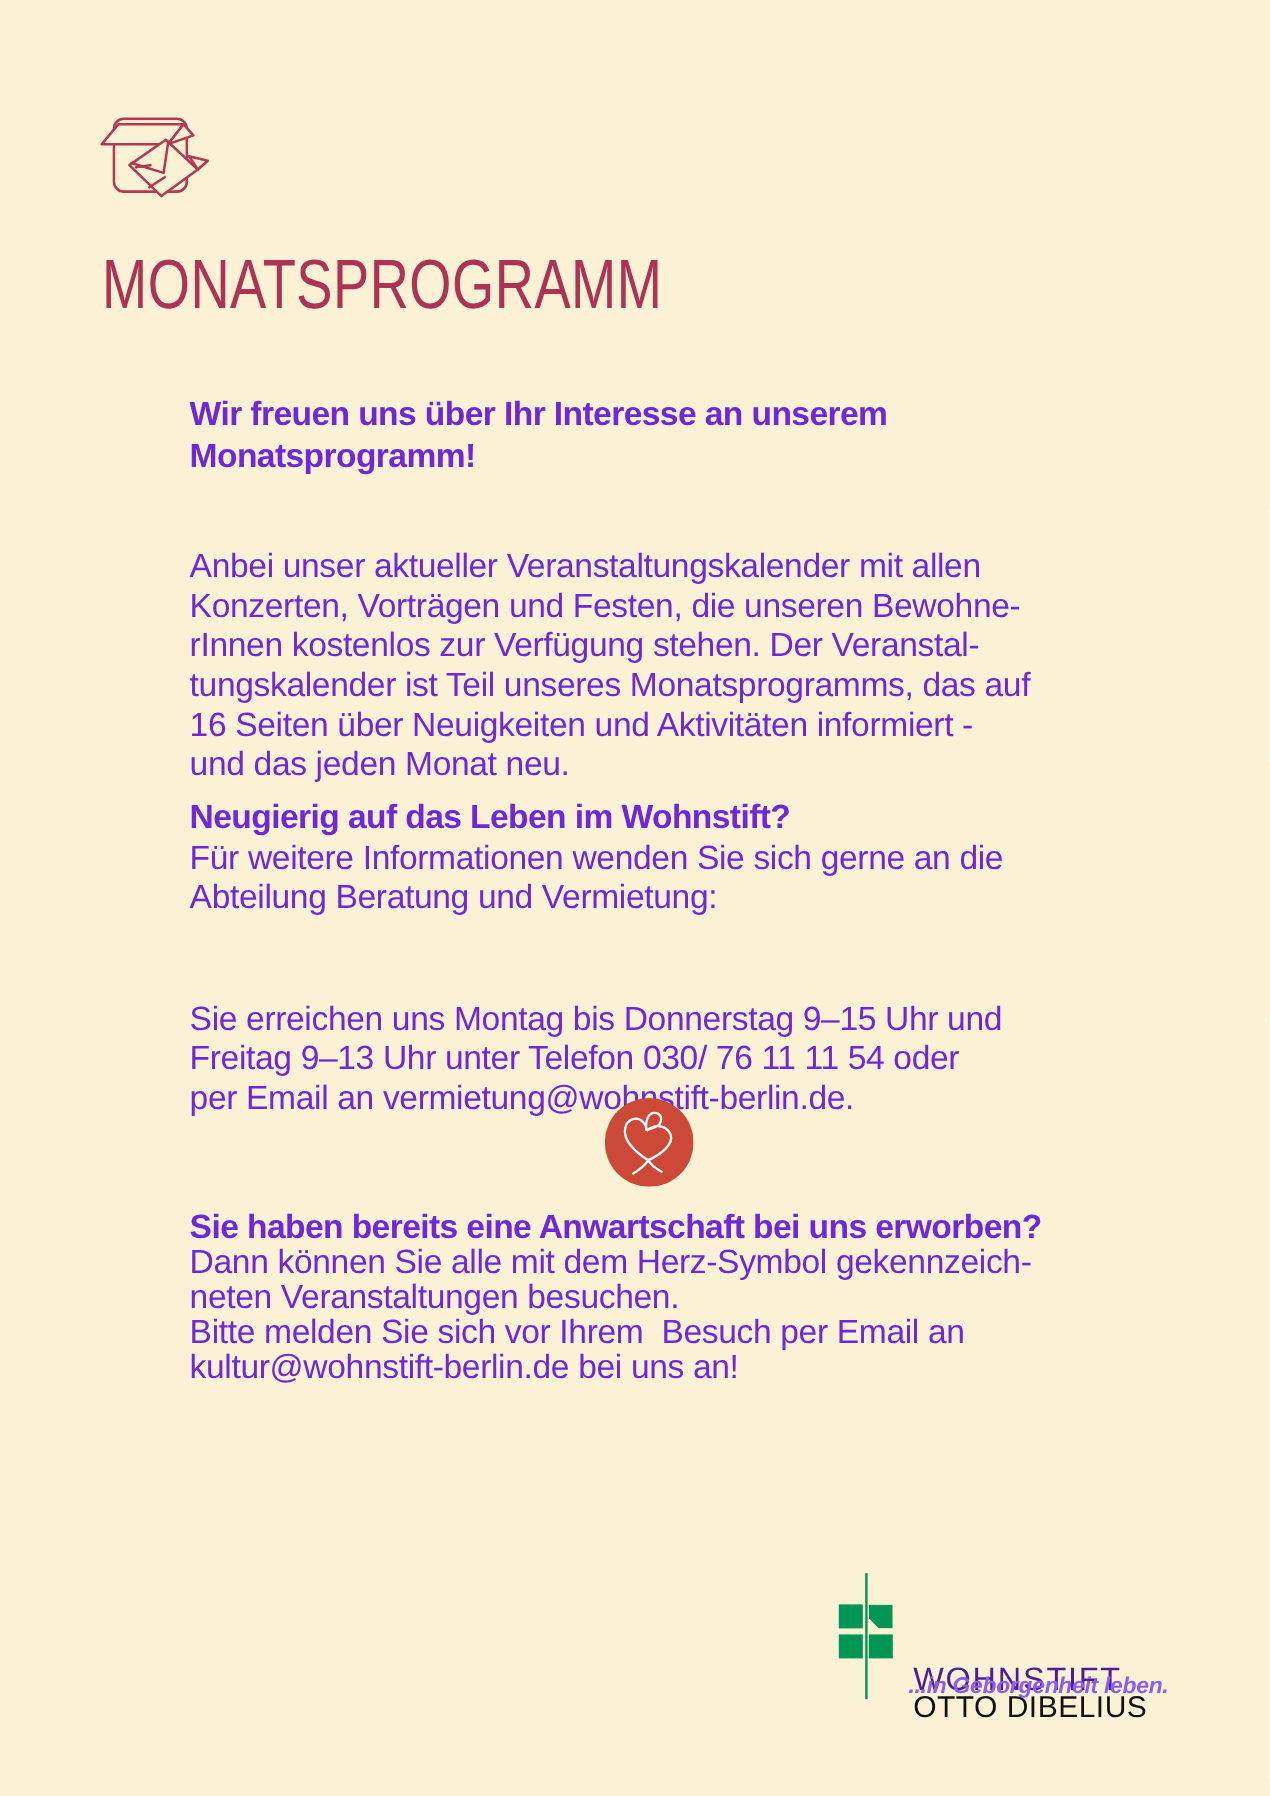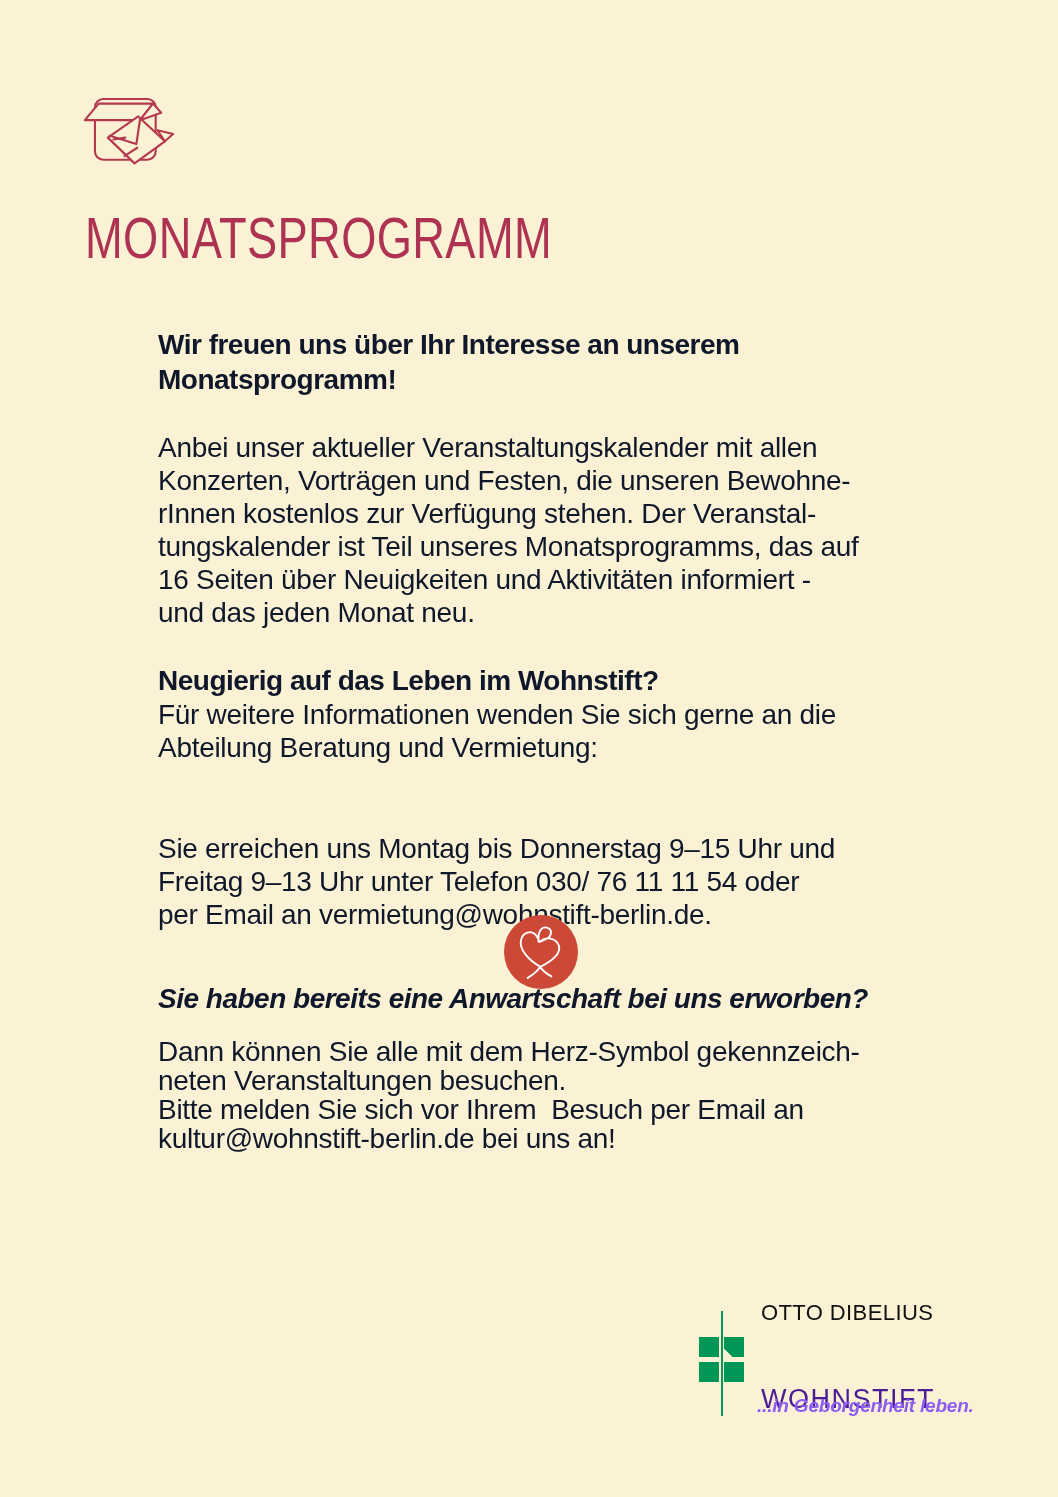--- a/index.html
+++ b/index.html
@@ -4,21 +4,21 @@
 <style>
   html,body { margin:0; padding:0; }
   .page {
     position:relative; width:1058px; height:1497px;
     background:#fbf2d5; overflow:hidden;
     font-family:"Liberation Sans", sans-serif; color:#141414;
   }
   .txt {
     position:absolute; left:158px; width:870px;
     font-size:28px; line-height:33px; letter-spacing:-0.3px;
-    white-space:pre-wrap; color:#0f172a;
+    white-space:pre-wrap; color:#6d28d9;
   }
   .bold { font-weight:700; letter-spacing:-0.5px; }
   .title {
     position:absolute; left:85px; top:168px;
     font-size:58px; line-height:62px; font-weight:400;
     color:#ae3252; letter-spacing:0.5px; white-space:nowrap;
     transform:scaleX(0.78); transform-origin:left top;
   }
   .brand-icon { position:absolute; left:83px; top:85px; width:92px; height:85px; }
   .heart-badge { position:absolute; left:504px; top:915px; width:74px; height:74px; }
@@ -29,22 +29,22 @@
   }
   .logo-sq { background:#009655; }
   .logo-sq.notch { clip-path:polygon(0 0,100% 0,100% 100%,42% 100%,0 58%); }
   .logo-vline { position:absolute; left:721px; top:1311px; width:2px; height:105px; background:#009655; }
   .logo-name {
     position:absolute; left:761px; top:1386px;
     font-size:27px; line-height:27px; font-weight:400; letter-spacing:1.5px; color:#4c1d95;
     white-space:nowrap;
   }
   .logo-name2 {
-    position:absolute; left:761px; top:1299px;
-    font-size:22px; line-height:27px; font-weight:400; letter-spacing:0.4px; color:#111;
+    position:absolute; left:761px; top:1410px;
+    font-size:25px; line-height:27px; font-weight:400; letter-spacing:0.4px; color:#111;
     white-space:nowrap;
   }
   .logo-tagline {
     position:absolute; left:757px; top:1395px;
     font-size:19px; line-height:22px; font-style:italic; font-weight:700;
     letter-spacing:-0.2px; color:#8b5cf6; white-space:nowrap;
   }
 </style>
 </head>
 <body>
@@ -59,41 +59,41 @@
     <polyline points="29,55 58,64 62,37"></polyline>
     <line x1="33" y1="59" x2="46" y2="57"></line>
     <polygon points="89,61 98,53 81,49" fill="#fbf2d5"></polygon>
     <line x1="45" y1="77" x2="59" y2="68"></line>
   </svg>
 
   <h1 class="title">MONATSPROGRAMM</h1>
 
   <div class="txt bold" style="top:327px; line-height:35px;">Wir freuen uns über Ihr Interesse an unserem
 Monatsprogramm!</div>
-  <div class="txt" style="top:431px;">Anbei unser aktueller Veranstaltungskalender mit allen
+  <div class="txt" style="top:455px;">Anbei unser aktueller Veranstaltungskalender mit allen
 Konzerten, Vorträgen und Festen, die unseren Bewohne-
 rInnen kostenlos zur Verfügung stehen. Der Veranstal-
 tungskalender ist Teil unseres Monatsprogramms, das auf
 16 Seiten über Neuigkeiten und Aktivitäten informiert -
 und das jeden Monat neu.</div>
 
   <div class="txt" style="top:698px;">Für weitere Informationen wenden Sie sich gerne an die
 Abteilung Beratung und Vermietung:</div>
   <div class="txt bold" style="top:664px;">Neugierig auf das Leben im Wohnstift?</div>
 
   <div class="txt" style="top:802px;margin-top:30px;">Sie erreichen uns Montag bis Donnerstag 9–15 Uhr und
 Freitag 9–13 Uhr unter Telefon 030/ 76 11 11 54 oder
 per Email an vermietung@wohnstift-berlin.de.</div>
 
   <svg class="heart-badge" viewBox="0 0 100 100">
     <circle cx="50" cy="50" r="50" fill="#cb4936"></circle>
     <path d="M64 83 C57 79 52 76 49 70 C34 61 20 47 23 34 C25 23 37 20 43 27 C46 30 47 33 47 37 C45 26 49 15 58 17 C66 19 65 30 56 33 C52 35 48 36 47 37 C57 28 70 31 74 41 C78 52 64 63 49 70 C45 76 39 81 32 85" fill="none" stroke="#ffffff" stroke-width="2.6" stroke-linecap="round"></path>
   </svg>
 
-  <div class="txt bold" style="top:982px;font-style:italic;">Sie haben bereits eine Anwartschaft bei uns erworben?</div>
+  <div class="txt bold" style="top:1006px;">Sie haben bereits eine Anwartschaft bei uns erworben?</div>
   <div class="txt" style="top:1037px; line-height:29px;">Dann können Sie alle mit dem Herz-Symbol gekennzeich-
 neten Veranstaltungen besuchen.
 Bitte melden Sie sich vor Ihrem  Besuch per Email an
 kultur@wohnstift-berlin.de bei uns an!</div>
 
   <div>
     <div class="logo-vline"></div>
     <div class="logo-mark">
       <div class="logo-sq"></div>
       <div class="logo-sq notch"></div>

